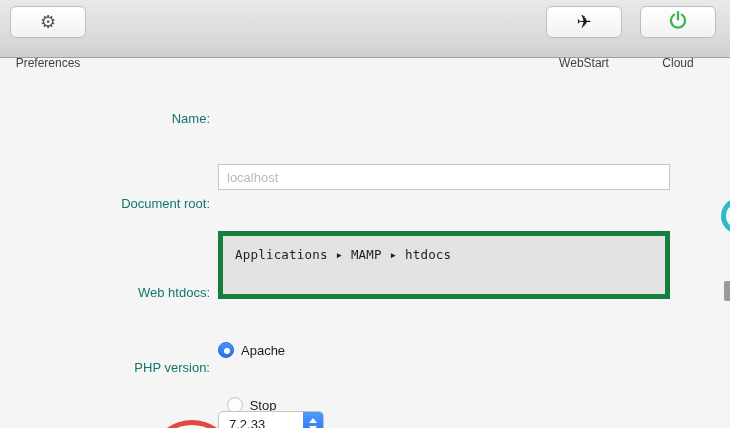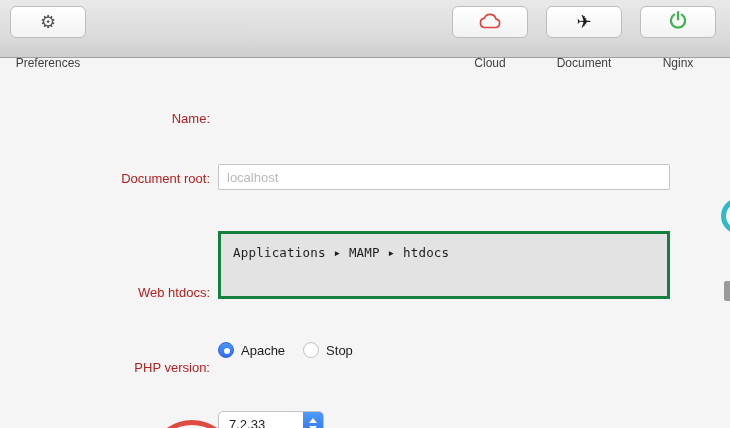--- a/index.html
+++ b/index.html
@@ -26,41 +26,41 @@
   }
   .tb-label{font-size:12px;color:#3f3f3f;margin-top:18px;}
   .glyph{font-family:"DejaVu Sans",sans-serif;font-size:18px;line-height:1;}
   .gear{color:#555;}
   .plane{color:#1a1a1a;}
 
   
   .content{position:absolute;top:59px;left:0;width:730px;height:369px;}
   .row-label{
     position:absolute;left:0;width:210px;text-align:right;
-    font-size:13px;color:#b91c1c;
+    font-size:13px;color:#0f766e;
   }
   .name-input{
     position:absolute;left:218px;top:105px;width:452px;height:26px;
     box-sizing:border-box;border:1px solid #c6c6c6;border-radius:1px;
     background:#ffffff;font-size:13px;color:#333;padding:4px 8px;
     font-family:"Liberation Sans","DejaVu Sans",sans-serif;
   }
   .name-input::placeholder{color:#b9b9b9;}
   .docroot-box{
     position:absolute;left:218px;top:172px;width:452px;height:68px;
-    box-sizing:border-box;background:#e3e3e3;border:3px solid #15803d;
+    box-sizing:border-box;background:#e3e3e3;border:5px solid #15803d;
     padding:9px 12px;
   }
   .docroot-text{
     font-family:"DejaVu Sans Mono","Liberation Mono",monospace;
     font-size:12.5px;color:#1e1e1e;letter-spacing:.2px;
   }
 
   
-  .radio-row{position:absolute;left:218px;top:283px;display:flex;align-items:center;gap:18px;}
+  .radio-row{position:absolute;left:218px;top:283px;display:flex;align-items:center;gap:39px;flex-direction:column;}
   .radio-opt{display:flex;align-items:center;gap:7px;cursor:default;}
   .radio{width:16px;height:16px;border-radius:50%;box-sizing:border-box;position:relative;}
   .radio-on{background:linear-gradient(180deg,#4b95f8,#2f6ef2);border:1px solid #2a66dd;}
   .radio-on::after{
     content:"";position:absolute;left:5px;top:5px;width:6px;height:6px;
     background:#fff;border-radius:50%;
   }
   .radio-off{background:#ffffff;border:1px solid #c3c3c3;box-shadow:0 1px 1px rgba(0,0,0,.06) inset;}
   .radio-label{font-size:13px;color:#1c1c1c;}
 
@@ -103,58 +103,48 @@
     <div class="tb-group">
       <div class="tb-item">
         <div class="tb-btn">
           <span class="glyph gear">⚙</span>
         </div>
         <span class="tb-label">Preferences</span>
       </div>
     </div>
 
     <div class="tb-group">
-      <div class="tb-item">
-        <div class="tb-btn">
-          <span>
-            <svg width="24" height="17" viewBox="0 0 24 17">
-              <path d="M6.2 15.5 h11.3 a4.2 4.2 0 0 0 .5 -8.35 A6.1 6.1 0 0 0 6.4 6.1 A4.8 4.8 0 0 0 6.2 15.5 Z" fill="none" stroke="#e0443e" stroke-width="1.7" stroke-linejoin="round"></path>
-            </svg>
-          </span>
-        </div>
-        <span class="tb-label">Cloud</span>
-      </div>
 
       <div class="tb-item">
         <div class="tb-btn">
           <span class="glyph plane">✈</span>
         </div>
-        <span class="tb-label">Document</span>
+        <span class="tb-label">WebStart</span>
       </div>
 
       <div class="tb-item">
         <div class="tb-btn">
           <span>
             <svg width="18" height="18" viewBox="0 0 16 16">
               <path d="M4.6 3.2 A6.3 6.3 0 1 0 11.4 3.2" fill="none" stroke="#3cb64c" stroke-width="2" stroke-linecap="round"></path>
               <path d="M8 1 v6.5" fill="none" stroke="#3cb64c" stroke-width="2" stroke-linecap="round"></path>
             </svg>
           </span>
         </div>
-        <span class="tb-label">Nginx</span>
+        <span class="tb-label">Cloud</span>
       </div>
     </div>
   </div>
 
   <div class="content">
 
     <label class="row-label" style="top:52px;">Name:</label>
     <input class="name-input" type="text" placeholder="localhost" style="">
 
-    <label class="row-label" style="top:112px;">Document root:</label>
+    <label class="row-label" style="top:137px;">Document root:</label>
     <div class="docroot-box">
       <span class="docroot-text">Applications ▸ MAMP ▸ htdocs</span>
     </div>
 
     <label class="row-label" style="top:226px;">Web htdocs:</label>
     <div class="radio-row">
       <div class="radio-opt">
         <span class="radio radio-on"></span>
         <span class="radio-label">Apache</span>
       </div>

